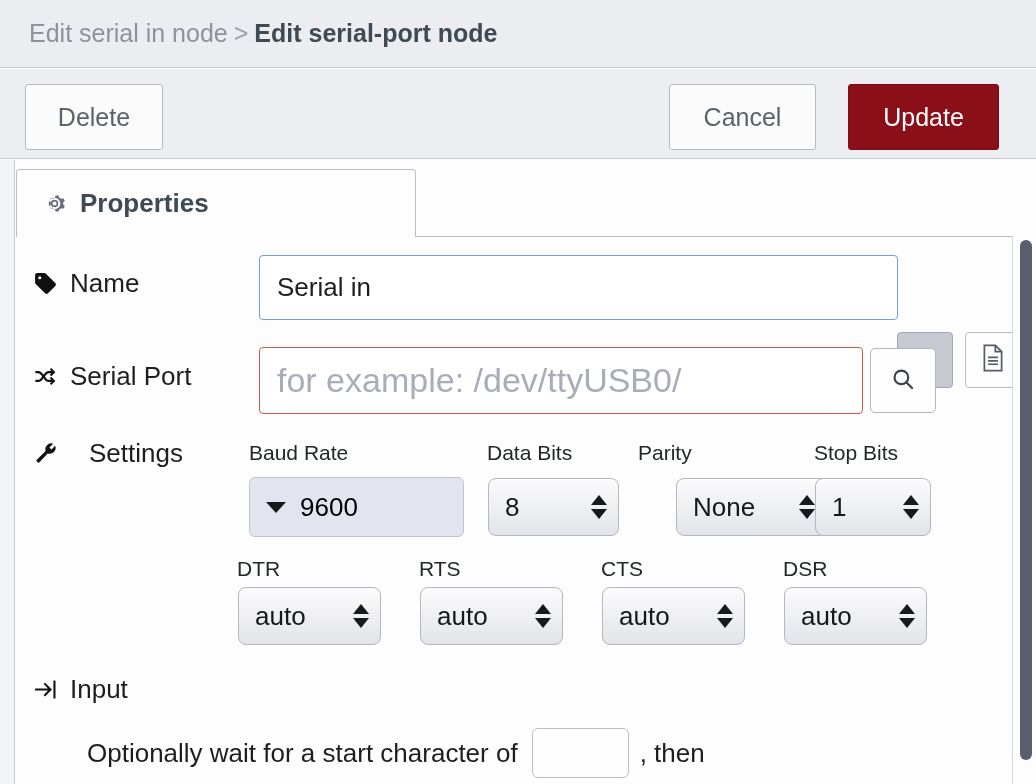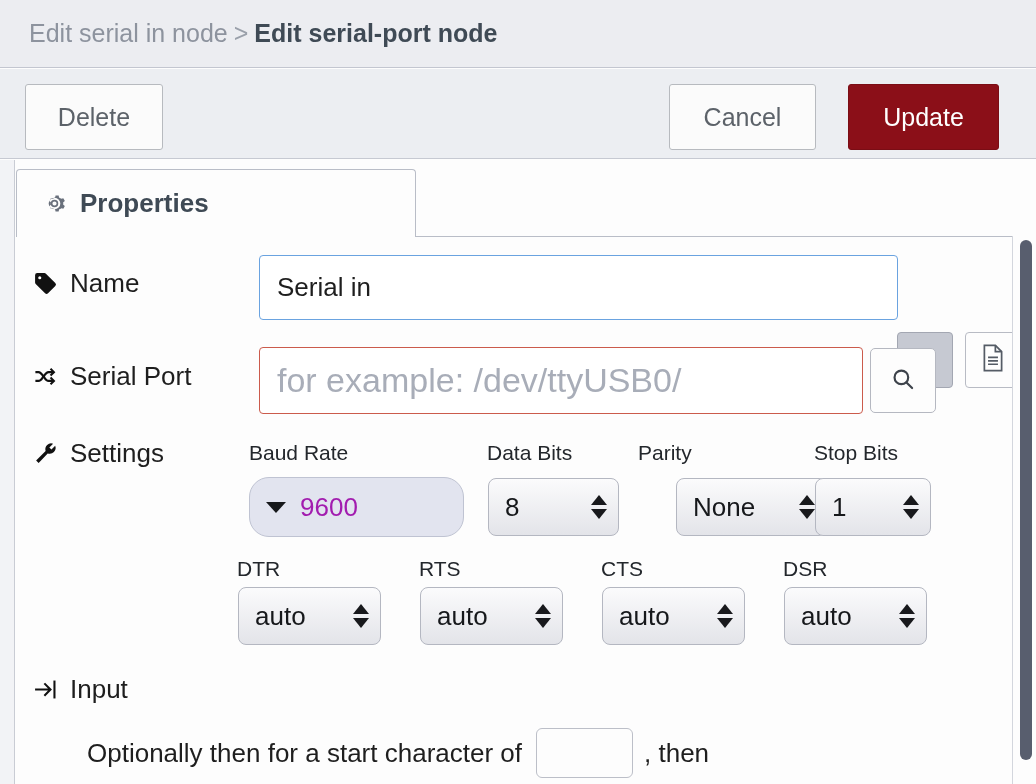--- a/index.html
+++ b/index.html
@@ -219,40 +219,40 @@
     border: 1px solid #b5b8c1;
     border-radius: 5px;
     display: flex;
     align-items: center;
     justify-content: center;
     color: #3d434b;
     cursor: pointer;
   }
 
   
-  .lbl-settings { left: 30px; top: 438px; }
+  .lbl-settings { left: 30px; top: 438px; gap: 19px; }
 
   .ctl-label {
     position: absolute;
     font-size: 21px;
     color: #23272c;
     white-space: nowrap;
   }
 
   .combo {
     position: absolute;
     box-sizing: border-box;
     height: 60px;
     background: #e2e4ef;
     border: 1px solid #bfc3d2;
-    border-radius: 20px;
+    border-radius: 6px;
     display: flex;
     align-items: center;
     font-size: 26px;
-    color: #a21caf;
+    color: #000000;
     cursor: pointer;
     user-select: none;
   }
   .combo .caret-left {
     margin-left: 16px;
     margin-right: 14px;
     width: 0; height: 0;
     border-left: 10px solid transparent;
     border-right: 10px solid transparent;
     border-top: 11px solid #16181b;
@@ -493,21 +493,21 @@
       <span class="lbl-icon">
         <svg width="25" height="25" viewBox="0 0 24 24" fill="currentColor">
           <path d="M11.6 5.4l-1.4 1.4 4.2 4.2H2v2h12.4l-4.2 4.2 1.4 1.4 6.6-6.6-6.6-6.6z"></path>
           <path d="M19.6 3.4h2v17.2h-2z"></path>
         </svg>
       </span>
       <span>Input</span>
     </div>
 
     <div class="wait-line">
-      <span>Optionally then for a start character of</span>
+      <span>Optionally wait for a start character of</span>
       <input class="input-startchar" type="text" value="" style="">
       <span>, then</span>
     </div>
 
   </div>
 
   <div class="scroll-track">
     <div class="scroll-thumb"></div>
   </div>
 

